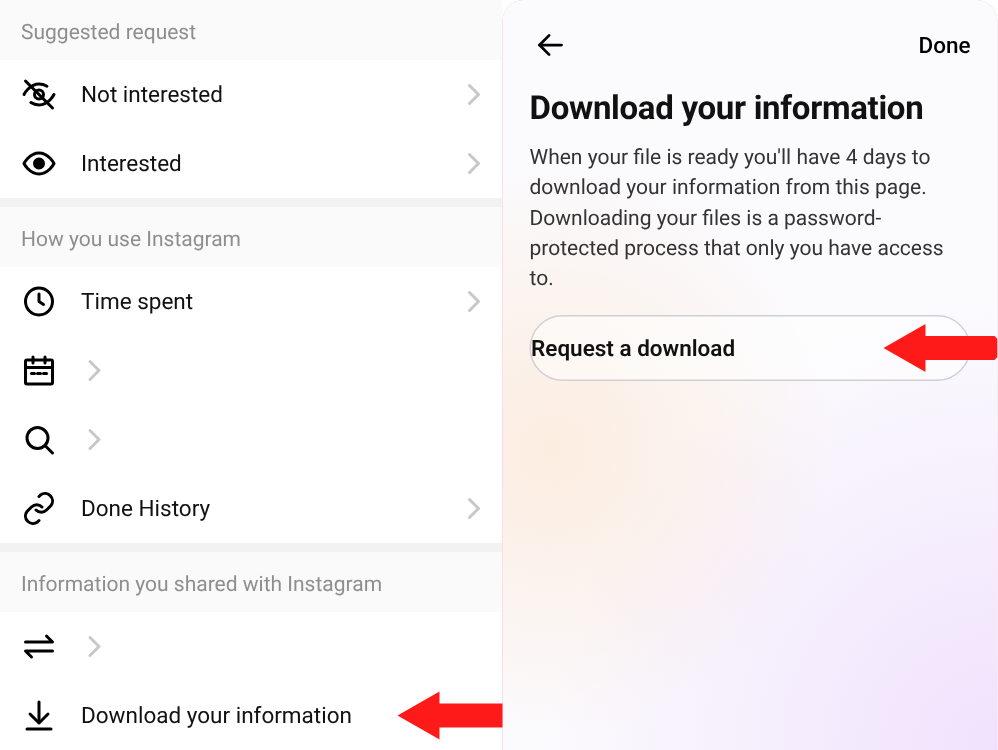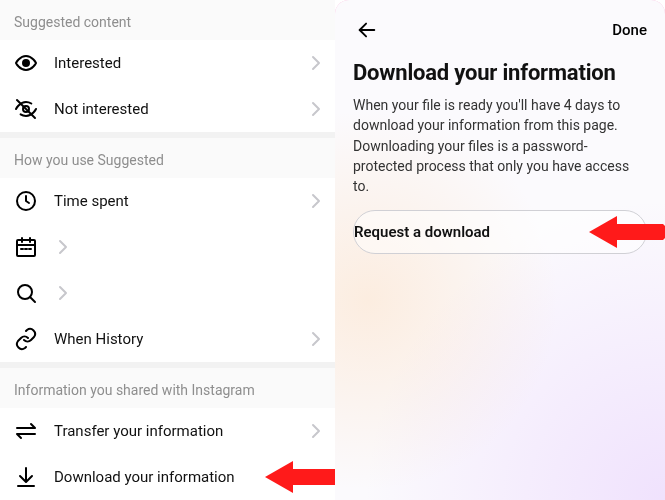--- a/index.html
+++ b/index.html
@@ -125,57 +125,57 @@
     color: #111;
     margin-top: 6px;
   }
   svg { display: block; }
 </style>
 </head>
 <body>
 
 <div class="left-panel">
 
-  <div class="section-header">Suggested content</div>
-
-  <div class="list-item">
-    <span class="icon">
-      <svg width="24" height="24" viewBox="0 0 24 24" fill="none" stroke="currentColor" stroke-width="2" stroke-linecap="round" stroke-linejoin="round">
-        <path d="M2 12s3.5-7 10-7 10 7 10 7-3.5 7-10 7S2 12 2 12z"></path>
-        <circle cx="12" cy="12" r="3" fill="currentColor"></circle>
-      </svg>
-    </span>
-    <span class="label">Interested</span>
-    <span class="chevron">
-      <svg width="10" height="16" viewBox="0 0 10 16" fill="none" stroke="currentColor" stroke-width="2" stroke-linecap="round" stroke-linejoin="round">
-          <polyline points="2 2 8 8 2 14"></polyline>
-        </svg>
-    </span>
-  </div>
+  <div class="section-header">Suggested request</div>
 
   <div class="list-item">
     <span class="icon">
       <svg width="24" height="24" viewBox="0 0 24 24" fill="none" stroke="currentColor" stroke-width="2" stroke-linecap="round" stroke-linejoin="round">
         <path d="M2 12s3.5-7 10-7c2 0 3.8.6 5.3 1.5"></path>
         <path d="M22 12s-3.5 7-10 7c-2.1 0-3.9-.6-5.4-1.6"></path>
         <circle cx="12" cy="12" r="3"></circle>
         <line x1="3" y1="3" x2="21" y2="21"></line>
       </svg>
     </span>
     <span class="label">Not interested</span>
     <span class="chevron">
       <svg width="10" height="16" viewBox="0 0 10 16" fill="none" stroke="currentColor" stroke-width="2" stroke-linecap="round" stroke-linejoin="round">
           <polyline points="2 2 8 8 2 14"></polyline>
         </svg>
     </span>
   </div>
 
+  <div class="list-item">
+    <span class="icon">
+      <svg width="24" height="24" viewBox="0 0 24 24" fill="none" stroke="currentColor" stroke-width="2" stroke-linecap="round" stroke-linejoin="round">
+        <path d="M2 12s3.5-7 10-7 10 7 10 7-3.5 7-10 7S2 12 2 12z"></path>
+        <circle cx="12" cy="12" r="3" fill="currentColor"></circle>
+      </svg>
+    </span>
+    <span class="label">Interested</span>
+    <span class="chevron">
+      <svg width="10" height="16" viewBox="0 0 10 16" fill="none" stroke="currentColor" stroke-width="2" stroke-linecap="round" stroke-linejoin="round">
+          <polyline points="2 2 8 8 2 14"></polyline>
+        </svg>
+    </span>
+  </div>
+
   <div class="section-divider"></div>
 
-  <div class="section-header">How you use Suggested</div>
+  <div class="section-header">How you use Instagram</div>
 
   <div class="list-item">
     <span class="icon">
       <svg width="24" height="24" viewBox="0 0 24 24" fill="none" stroke="currentColor" stroke-width="2" stroke-linecap="round" stroke-linejoin="round">
         <circle cx="12" cy="12" r="9"></circle>
           <polyline points="12 7 12 12 15 14"></polyline>
       </svg>
     </span>
     <span class="label">Time spent</span>
     <span class="chevron">
@@ -218,40 +218,39 @@
     </span>
   </div>
 
   <div class="list-item">
     <span class="icon">
       <svg width="24" height="24" viewBox="0 0 24 24" fill="none" stroke="currentColor" stroke-width="2" stroke-linecap="round" stroke-linejoin="round">
         <path d="M10 13a5 5 0 0 0 7 0l3-3a5 5 0 0 0-7-7l-1 1"></path>
         <path d="M14 11a5 5 0 0 0-7 0l-3 3a5 5 0 0 0 7 7l1-1"></path>
       </svg>
     </span>
-    <span class="label">When History</span>
+    <span class="label">Done History</span>
     <span class="chevron">
       <svg width="10" height="16" viewBox="0 0 10 16" fill="none" stroke="currentColor" stroke-width="2" stroke-linecap="round" stroke-linejoin="round">
           <polyline points="2 2 8 8 2 14"></polyline>
         </svg>
     </span>
   </div>
 
   <div class="section-divider"></div>
 
   <div class="section-header">Information you shared with Instagram</div>
 
   <div class="list-item">
     <span class="icon">
       <svg width="24" height="24" viewBox="0 0 24 24" fill="none" stroke="currentColor" stroke-width="2" stroke-linecap="round" stroke-linejoin="round">
         <polyline points="17 5 21 9 3 9"></polyline>
           <polyline points="7 19 3 15 21 15"></polyline>
       </svg>
     </span>
-    <span class="label">Transfer your information</span>
     <span class="chevron">
       <svg width="10" height="16" viewBox="0 0 10 16" fill="none" stroke="currentColor" stroke-width="2" stroke-linecap="round" stroke-linejoin="round">
           <polyline points="2 2 8 8 2 14"></polyline>
         </svg>
     </span>
   </div>
 
   <div class="list-item" style="position:relative;">
     <span class="icon">
       <svg width="24" height="24" viewBox="0 0 24 24" fill="none" stroke="currentColor" stroke-width="2" stroke-linecap="round" stroke-linejoin="round">

